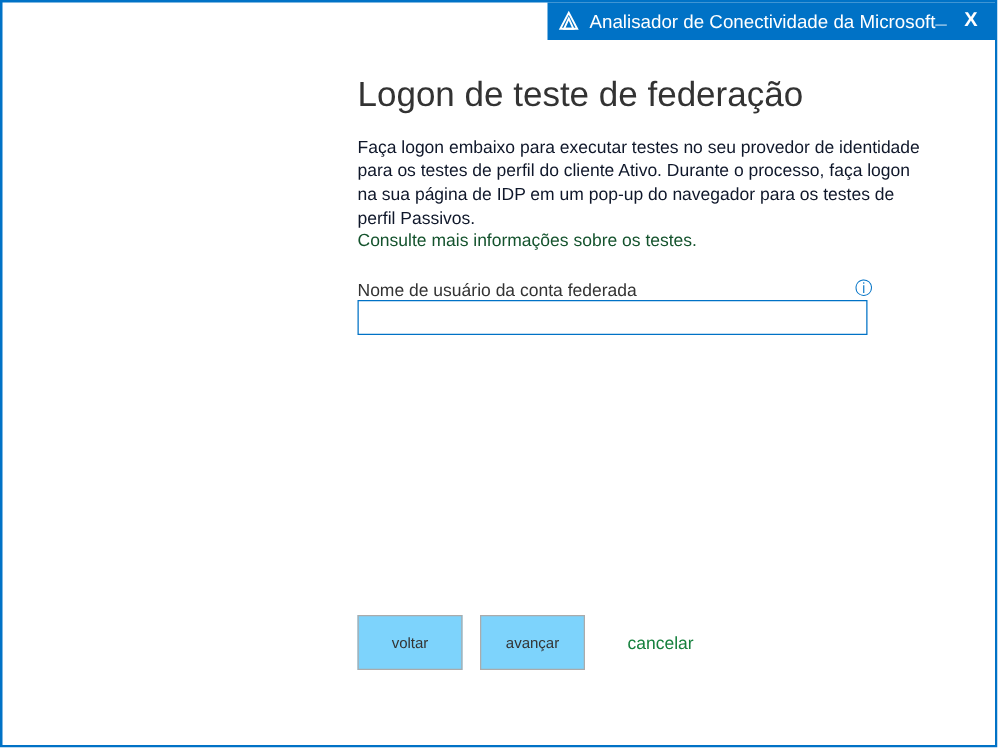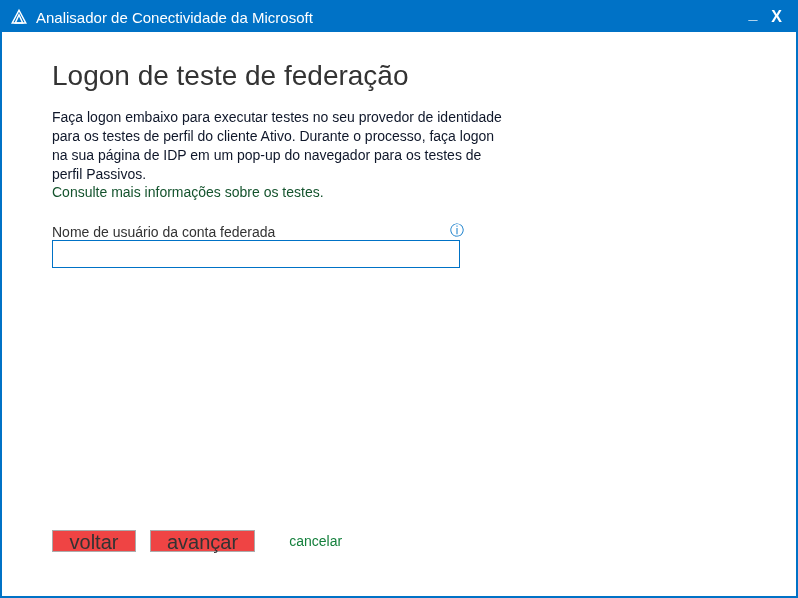--- a/index.html
+++ b/index.html
@@ -15,20 +15,21 @@
       height: 598px;
       overflow: hidden;
     }
     .window {
       width: 798px;
       height: 598px;
       border: 2px solid #0072c6;
       background: #ffffff;
       display: flex;
       flex-direction: column;
+      align-items: flex-end;
     }
     .titlebar {
       background: #0072c6;
       color: #ffffff;
       height: 30px;
       display: flex;
       align-items: center;
       padding: 0 8px;
       position: relative;
     }
@@ -60,21 +61,21 @@
       top: -3px;
     }
     .window-close {
       font-weight: bold;
       font-size: 16px;
       cursor: pointer;
       line-height: 1;
     }
     .content {
       flex: 1;
-      padding: 28px 50px 14px 50px;
+      padding: 28px 50px 30px 50px;
       display: flex;
       flex-direction: column;
     }
     .page-title {
       font-size: 28px;
       font-weight: 300;
       color: #333333;
       margin-bottom: 16px;
       font-family: "Segoe UI Light", "Segoe UI", sans-serif;
     }
@@ -135,24 +136,24 @@
     }
     .button-row {
       display: flex;
       align-items: center;
       gap: 14px;
       margin-top: 10px;
       margin-bottom: 30px;
     }
     .btn {
       min-width: 84px;
-      height: 22px;
+      height: 44px;
       border: 1px solid #ababab;
-      background: #ef4444;
-      font-size: 20px;
+      background: #7dd3fc;
+      font-size: 12px;
       font-family: inherit;
       color: #333;
       cursor: pointer;
       padding: 0 16px;
     }
     .cancel-link {
       color: #15803d;
       text-decoration: none;
       font-size: 14px;
       cursor: pointer;

